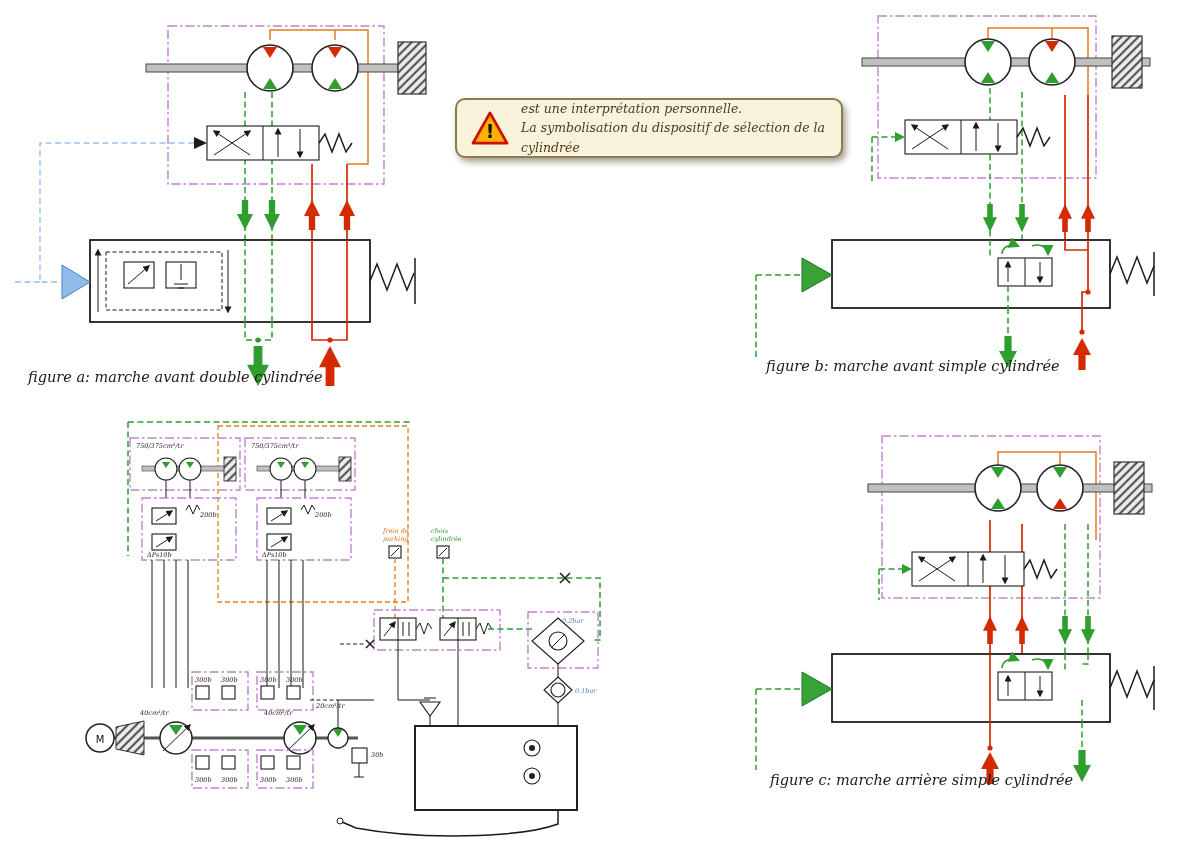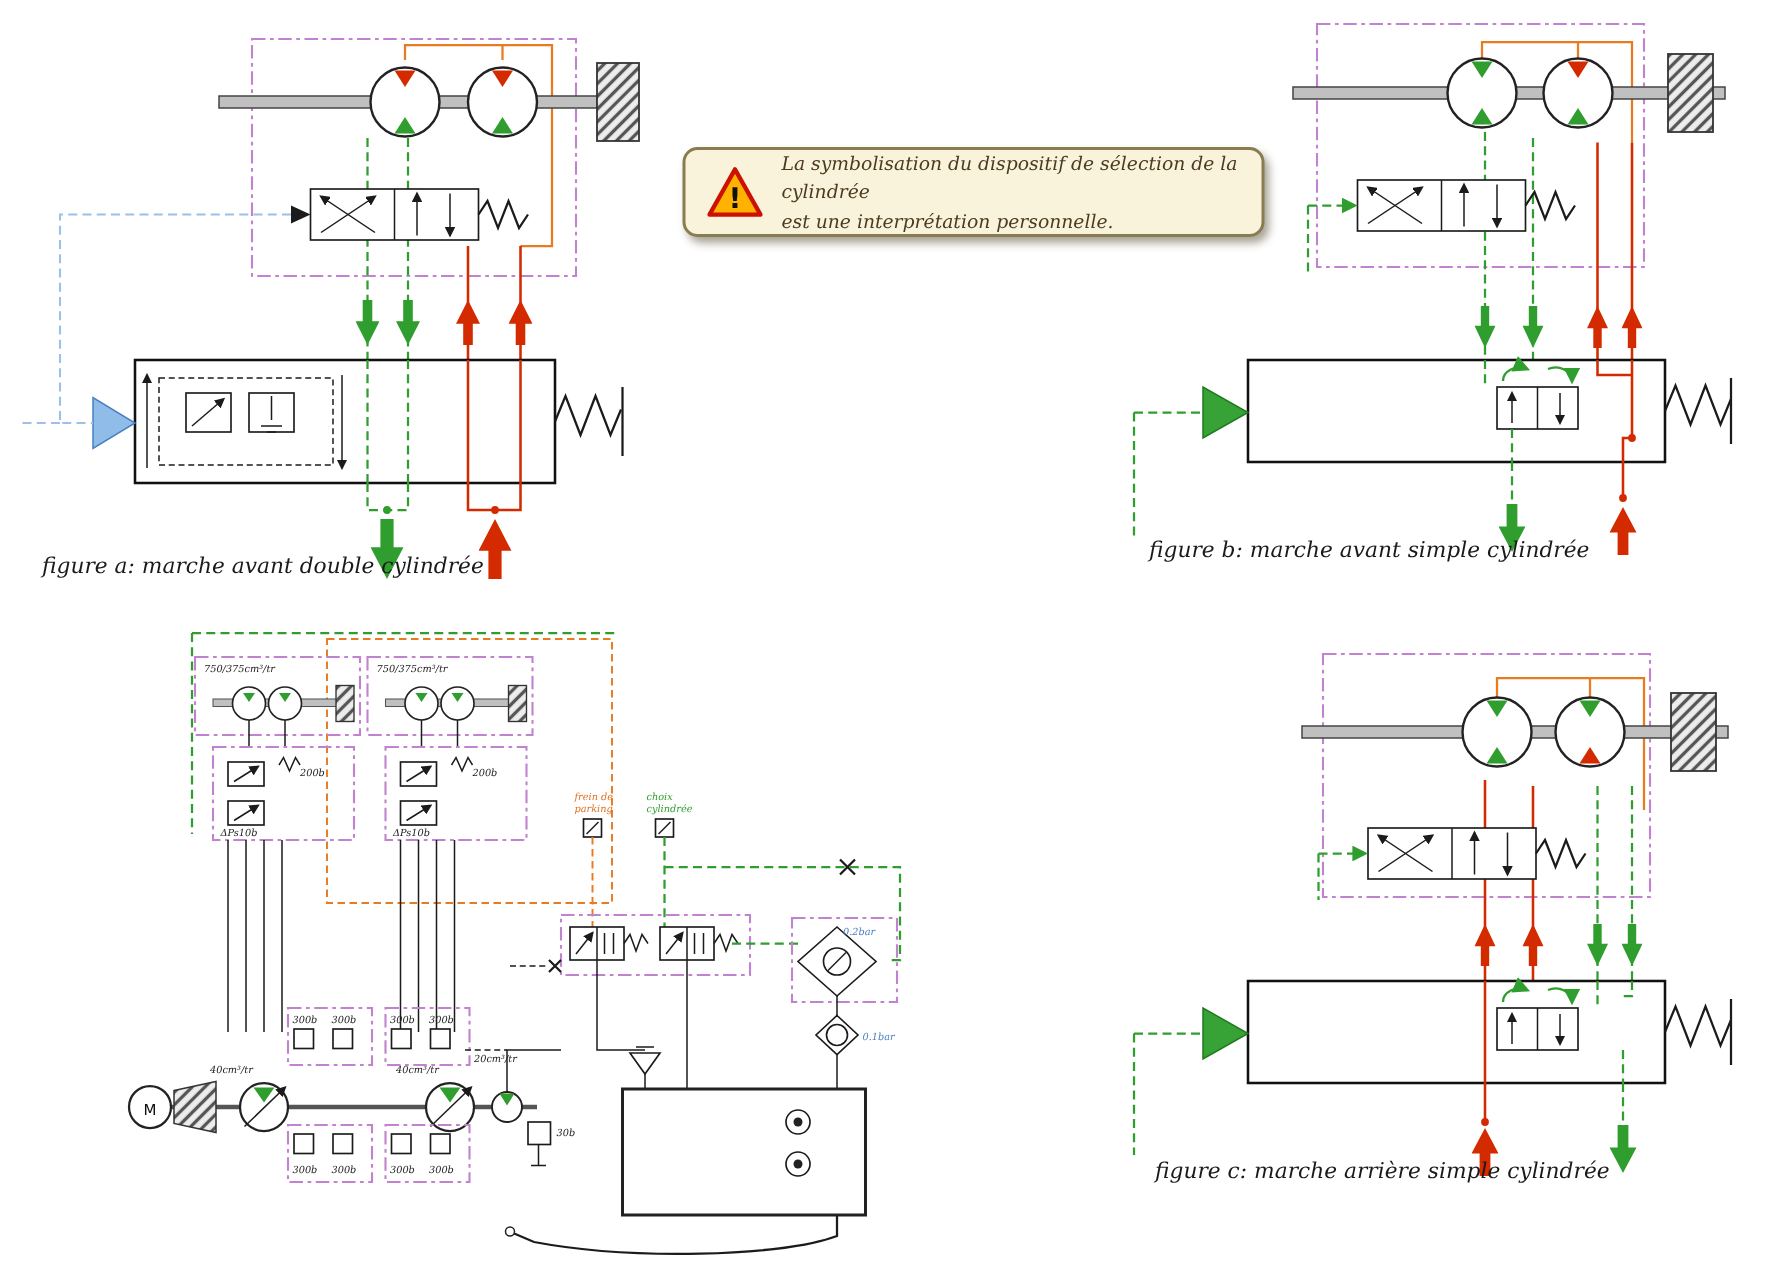--- a/index.html
+++ b/index.html
@@ -385,18 +385,18 @@
   </g>
 </g>
 </svg>
 
 <div class="warning-box">
   <svg class="warn-tri" viewBox="0 0 40 36">
     <path d="M20,2 L38,34 H2 Z" fill="#ffb300" stroke="#cc1100" stroke-width="3" stroke-linejoin="round"></path>
     <text x="20" y="29" text-anchor="middle" style="font:bold 20px 'DejaVu Sans',sans-serif" fill="#111">!</text>
   </svg>
   <div class="warning-text">
+    <div>est une interprétation personnelle.</div>
     <div>La symbolisation du dispositif de sélection de la cylindrée</div>
-    <div>est une interprétation personnelle.</div>
   </div>
 </div>
 
 </div>
 
 </body></html>

